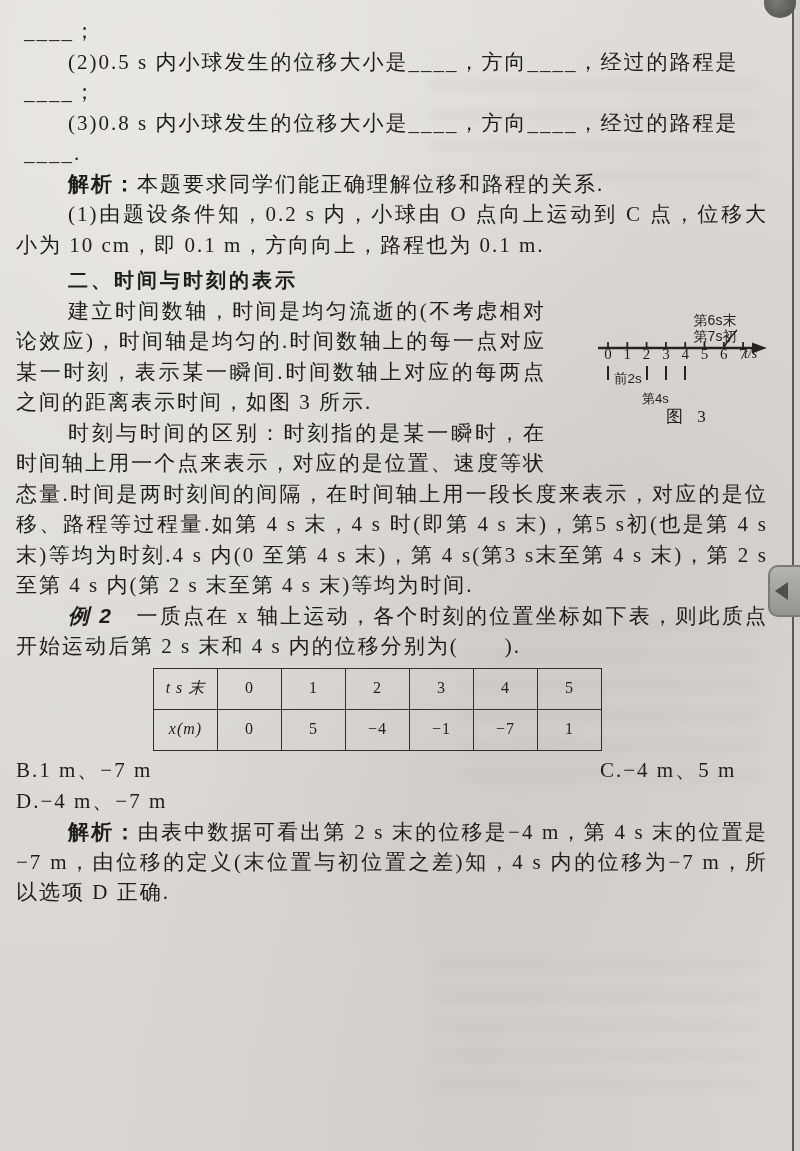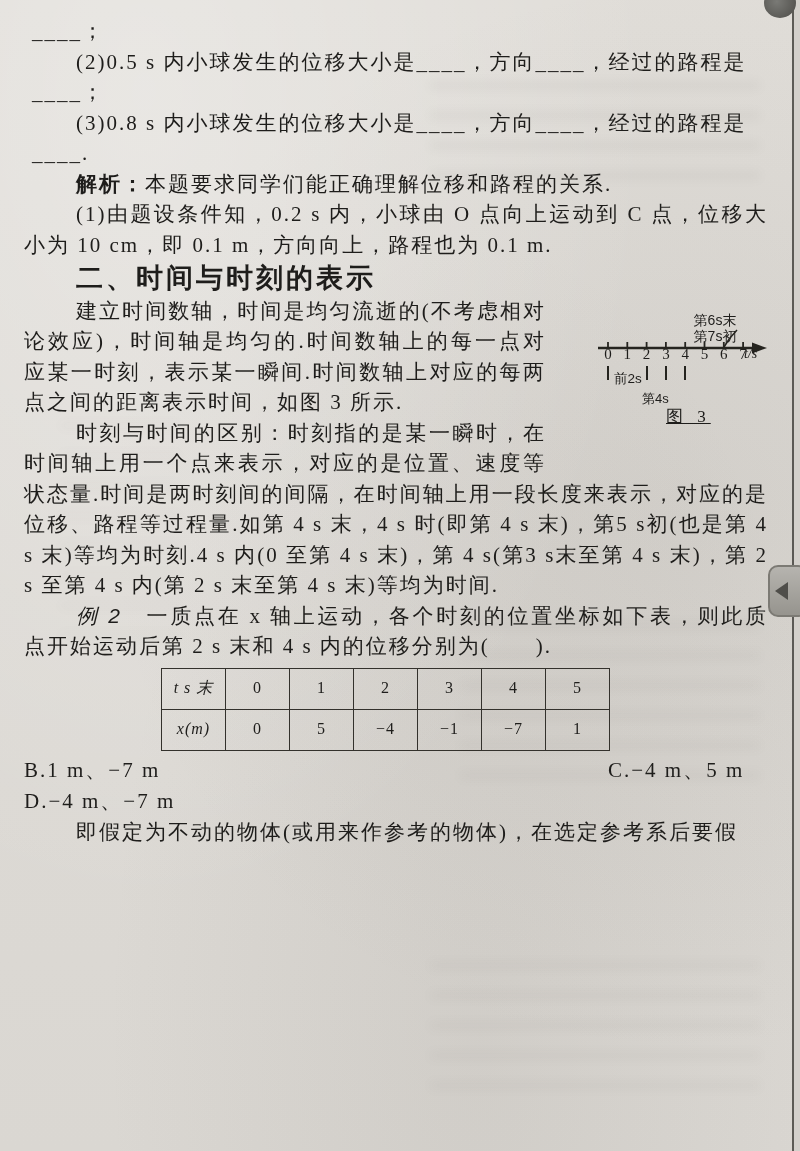--- a/index.html
+++ b/index.html
@@ -24,47 +24,47 @@
   .clip-tri{width:0; height:0; border-top:9px solid transparent; border-bottom:9px solid transparent;
     border-right:13px solid #4f4e4a; margin-left:5px;}
   .smudge{position:absolute; opacity:.16; filter:blur(5px); pointer-events:none;
     background:repeating-linear-gradient(0deg, rgba(95,92,86,.35) 0 9px, transparent 9px 30px);}
   .sm1{left:430px; top:60px;  width:330px; height:120px;}
   .sm2{left:460px; top:620px; width:300px; height:160px; opacity:.12;}
   .sm3{left:430px; top:940px; width:330px; height:150px; opacity:.12;}
   .sm4{left:60px;  top:420px; width:120px; height:220px; opacity:.08;}
 
   
-  .doc{position:relative; padding:16px 32px 0 24px; font-size:21px; line-height:30.5px;
+  .doc{position:relative; padding:16px 32px 0 16px; font-size:21px; line-height:30.5px;
     text-align:justify; letter-spacing:2px;}
   .doc p{margin:0; text-indent:52px;}
   p.blankline{text-indent:8px;}
   .bold-prefix{font-family:"Liberation Sans","DejaVu Sans",sans-serif; font-weight:700;}
-  .heading{font-family:Liberation Mono, monospace; font-weight:700;
-    font-size:27px; letter-spacing:3px;}
+  .heading{font-family:Liberation Sans, sans-serif; font-weight:700;
+    font-size:20px; letter-spacing:3px;}
   .h-top{margin-top:5px !important;}
-  .ex-tag{font-family:"Liberation Sans","DejaVu Sans",sans-serif; font-weight:400; font-style:italic;}
+  .ex-tag{font-family:"Liberation Sans","DejaVu Sans",sans-serif; font-weight:700; font-style:italic;}
 
   
   .fig-wrap{float:right; width:212px; height:155px; margin:2px 0 4px 10px; position:relative;
     font-family:"Liberation Sans","DejaVu Sans",sans-serif; letter-spacing:0; text-align:left;}
   .fig-labels{position:absolute; top:14px; left:126px; width:66px; text-align:center;
     font-size:14px; line-height:16px;}
   .fig-labels span{display:block;}
   .axis-svg{position:absolute; top:30px; left:0;}
   .tick-num{position:absolute; top:48px; width:14px; text-align:center; font-size:15px;
     font-family:"Liberation Serif","DejaVu Serif",serif; line-height:16px;}
   .tick-unit{position:absolute; top:48px; left:188px; font-size:14px; font-style:italic;
     font-family:"Liberation Serif","DejaVu Serif",serif; line-height:16px;}
   .bar{position:absolute; top:68px; width:2px; height:14px; background:#25241f;}
   .b0{left:51px;} .b2{left:90px;} .b3{left:109px;} .b4{left:128px;}
   .iv1{position:absolute; left:58px; top:66px; font-size:13.5px;}
   .iv2{position:absolute; left:86px; top:86px; font-size:13px;}
   .fig-caption{position:absolute; left:110px; top:104px; font-size:17px; letter-spacing:5px;
-    font-family:"Liberation Serif","DejaVu Serif",serif;text-decoration:underline;}
+    font-family:"Liberation Serif","DejaVu Serif",serif;}
 
   
   .postable{margin:6px 0 4px 137px; border-collapse:collapse;}
   .postable td{border:1.6px solid #33312c; width:63px; height:40px; text-align:center;
     font-size:16px; letter-spacing:1px; padding:0;}
   .postable td.rowhead{font-style:italic;}
 
   
   .options{display:grid; grid-template-columns:422px auto; line-height:31px; margin-top:4px;}
   .options .opt{text-indent:0;}
@@ -162,23 +162,23 @@
           </tr>
         </tbody>
     </table>
 
     <div class="options">
       <div class="opt oB">B.1 m、−7 m</div>
       <div class="opt oC">C.−4 m、5 m</div>
       <div class="opt oD">D.−4 m、−7 m</div>
     </div>
 
+    <p class="ana2"><span class="bold-prefix">解析：</span><span>由表中数据可看出第 2 s 末的位移是−4 m，第 4 s 末的位置是−7 m，由位移的定义(末位置与初位置之差)知，4 s 内的位移为−7 m，所以选项 D 正确.</span></p>
 
     <div class="last-block">
-      <p>即假定为不动的物体(或用来作参考的物体)，在选定参考系后要假</p>
     </div>
 
   </div>
 
   <div class="outer-strip"></div>
   <div class="edge-line"></div>
   <div class="corner-dot"></div>
   <div class="clip">
       <div class="clip-tri"></div>
     </div>

